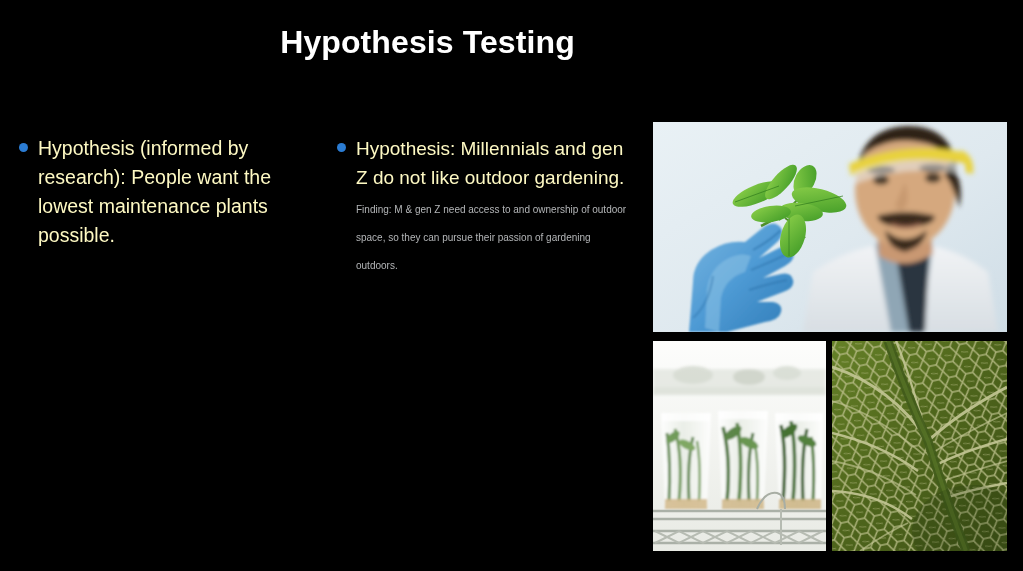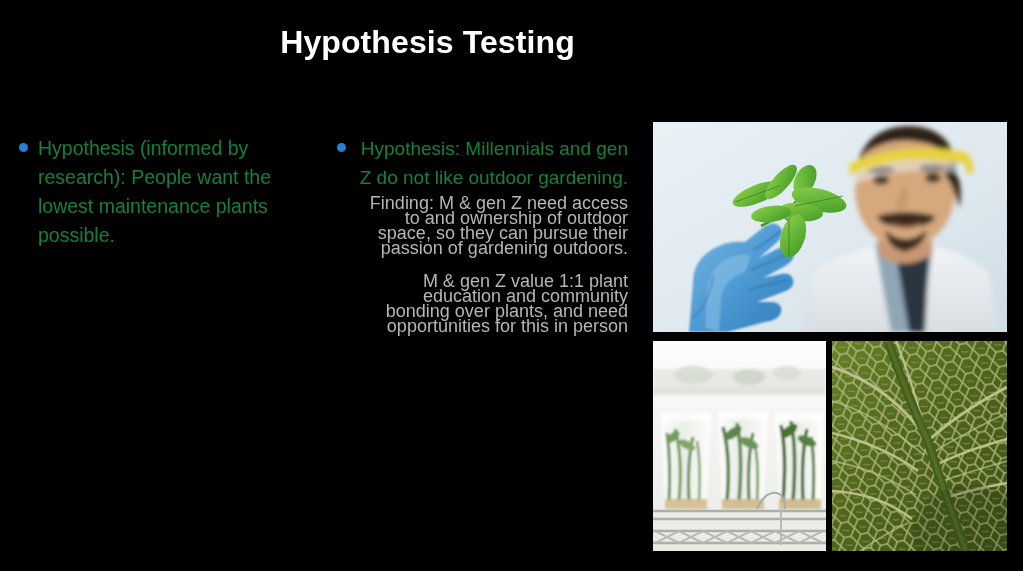--- a/index.html
+++ b/index.html
@@ -35,50 +35,50 @@
   
   .column {
     position: absolute;
     top: 134px;
   }
   #column-1 { left: 14px;  width: 300px; }
   #column-2 { left: 332px; width: 296px; }
 
   .bullet-block { position: relative; }
   #column-1 .bullet-block { margin-bottom: 0; }
-  #column-2 .bullet-block { margin-bottom: 18px; text-align: right; }
+  #column-2 .bullet-block { margin-bottom: 18px; }
 
   .bullet-row {
     position: relative;
     padding-left: 24px;
   }
   .bullet-dot {
     position: absolute;
     left: 5px;
     top: 9px;
     width: 9px;
     height: 9px;
     border-radius: 50%;
     background: #2b7cd3;
   }
   .bullet-heading {
-    color: #15803d;
+    color: #fef9c3;
     font-size: 19.5px;
     line-height: 29px;
     font-weight: normal;
   }
   .bullet-sub {
     margin-top: 4px;
     padding-left: 24px;
     color: #b4b6b8;
     font-size: 14.8px;
     line-height: 24px;
   }
   #column-2 .bullet-heading { font-size: 19px; line-height: 29px; }
-  #column-2 .bullet-sub { font-size: 18px; line-height: 15px; }
+  #column-2 .bullet-sub { font-size: 10px; line-height: 28px; }
 
   
   #image-cluster {
     position: absolute;
     left: 653px;
     top: 122px;
     width: 354px;
     height: 429px;
   }
   .photo {
@@ -118,21 +118,20 @@
 
   <div id="column-2" class="column">
     <div class="bullet-block">
       <div class="bullet-row">
         <span class="bullet-dot"></span>
         <span class="bullet-heading">Hypothesis: Millennials and gen Z do not like outdoor gardening.</span>
       </div>
       <div class="bullet-sub">Finding: M &amp; gen Z need access to and ownership of outdoor space, so they can pursue their passion of gardening outdoors.</div>
     </div>
     <div class="bullet-block">
-      <div class="bullet-sub">M &amp; gen Z value 1:1 plant education and community bonding over plants, and need opportunities for this in person</div>
     </div>
   </div>
 
   <div id="image-cluster">
 
     <div id="photo-scientist" class="photo" title="Scientist in white lab coat with yellow safety glasses holding a green plant sprig with a blue gloved hand">
       <svg viewBox="0 0 354 210" preserveAspectRatio="none">
         <defs>
           <linearGradient id="bgSci" x1="0" y1="0" x2="1" y2="1">
             <stop offset="0%" stop-color="#e9f1f5"></stop>

